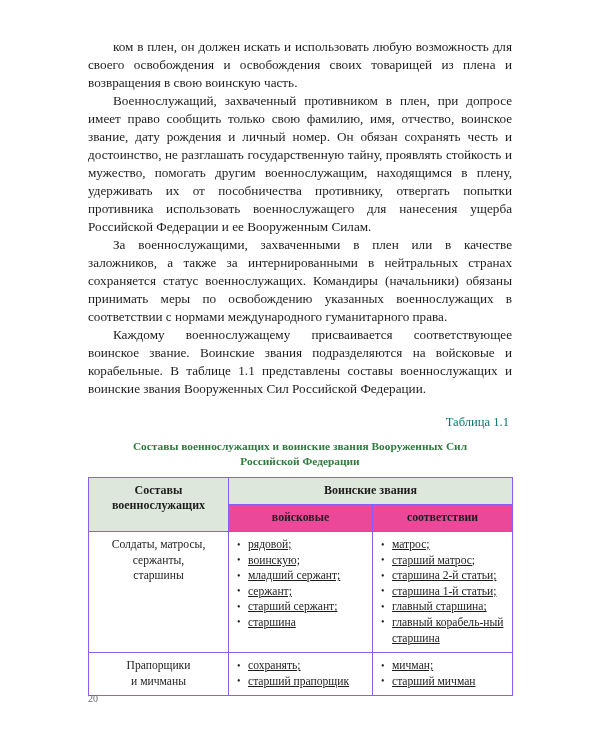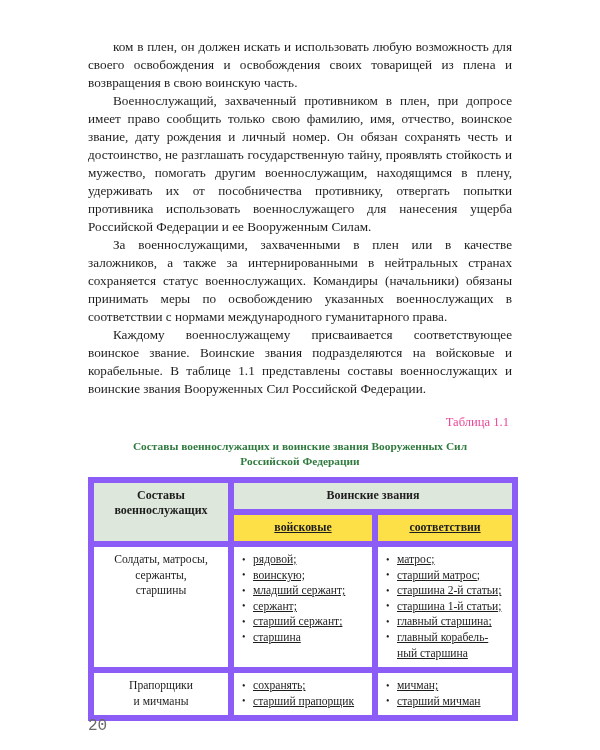--- a/index.html
+++ b/index.html
@@ -55,21 +55,21 @@
   .heading-wrap {
     margin-top: 31px;
     margin-bottom: 20px;
   }
 
   
   .table-number {
     margin-top: 17px;
     text-align: right;
     font-size: 12.6px;
-    color: #ec4899;
+    color: #0f766e;
     padding-right: 3px;
   }
 
   
   .table-caption {
     margin-top: 9px;
     margin-bottom: 9px;
     text-align: center;
     font-size: 11.4px;
     font-weight: bold;
@@ -81,45 +81,44 @@
   
   table.ranks-table {
     border-collapse: collapse;
     width: 424px;
     table-layout: fixed;
     font-size: 11.6px;
     color: #1d1d1d;
   }
   table.ranks-table th,
   table.ranks-table td {
-    border: 6px solid #8b5cf6;
+    border: 1px solid #8b5cf6;
     vertical-align: top;
     padding: 5px 8px 6px 8px;
   }
   .col-a { width: 140px; }
   .col-b { width: 144px; }
   .col-c { width: 140px; }
 
   th.hdr-main {
     background: #dee7dc;
     text-align: center;
     font-weight: bold;
     font-size: 12.0px;
     line-height: 15px;
     padding-top: 9px;
     padding-bottom: 10px;
   }
   th.hdr-sub {
-    background: #fde047;
+    background: #ec4899;
     text-align: center;
     font-weight: bold;
     font-size: 11.8px;
     padding-top: 7px;
     padding-bottom: 7px;
-    text-decoration: underline;
   }
 
   td.cell-group {
     line-height: 15.6px;
     padding-top: 7px;
     text-align: center;
   }
   td.cell-list {
     padding-top: 7px;
   }
@@ -141,24 +140,23 @@
     top: -0.5px;
     font-size: 10px;
   }
   .group-line { display: block; }
 
   
   .page-number {
     position: absolute;
     left: 88px;
     top: 693px;
-    font-family: Liberation Mono, monospace;
-    font-size: 16px;
+    font-family: Liberation Serif, serif;
+    font-size: 10px;
     color: #6a6a6a;
-    margin-top: 24px;
   }
 </style>
 </head>
 <body>
 
 <div class="page">
   <div class="content">
 
     <p class="body-par">ком в плен, он должен искать и использовать любую возможность для своего освобождения и освобождения своих товарищей из плена и возвращения в свою воинскую часть.</p>
     <p class="body-par">Военнослужащий, захваченный противником в плен, при допросе имеет право сообщить только свою фамилию, имя, отчество, воинское звание, дату рождения и личный номер. Он обязан сохранять честь и достоинство, не разглашать государственную тайну, проявлять стойкость и мужество, помогать другим военнослужащим, находящимся в плену, удерживать их от пособничества противнику, отвергать попытки противника использовать военнослужащего для нанесения ущерба Российской Федерации и ее Вооруженным Силам.</p>

